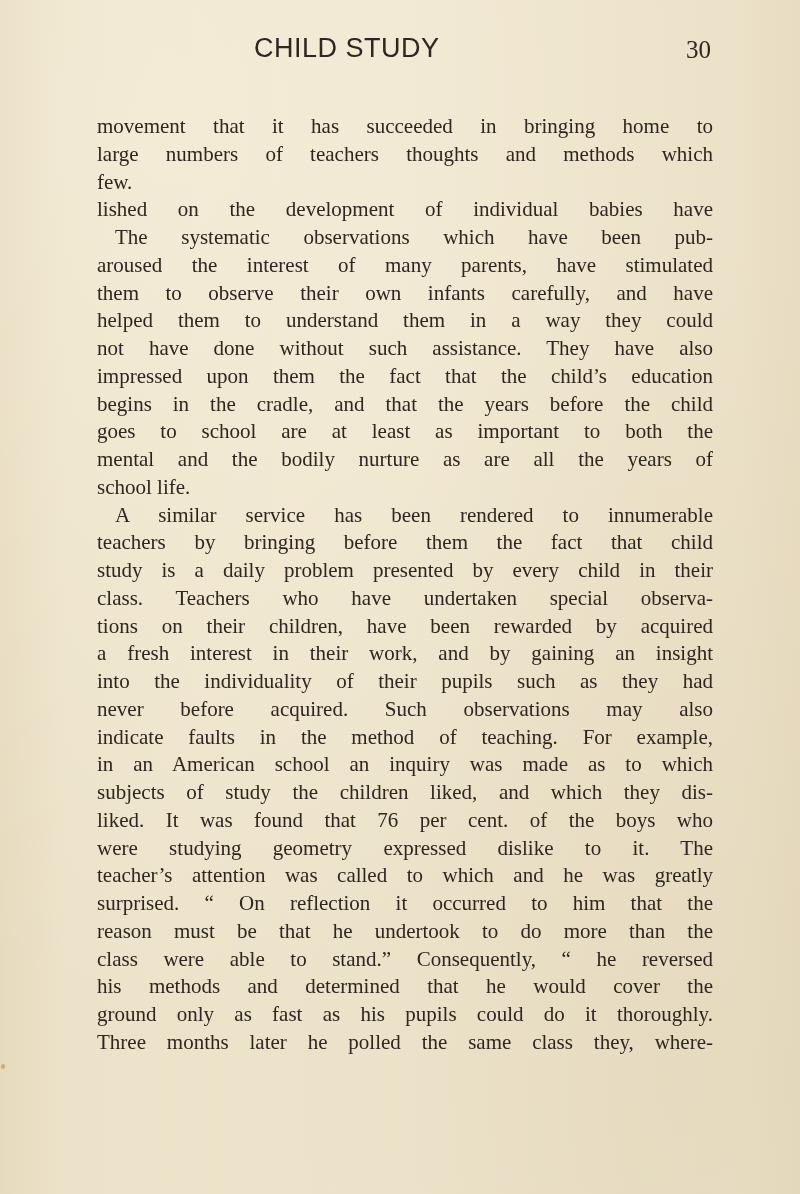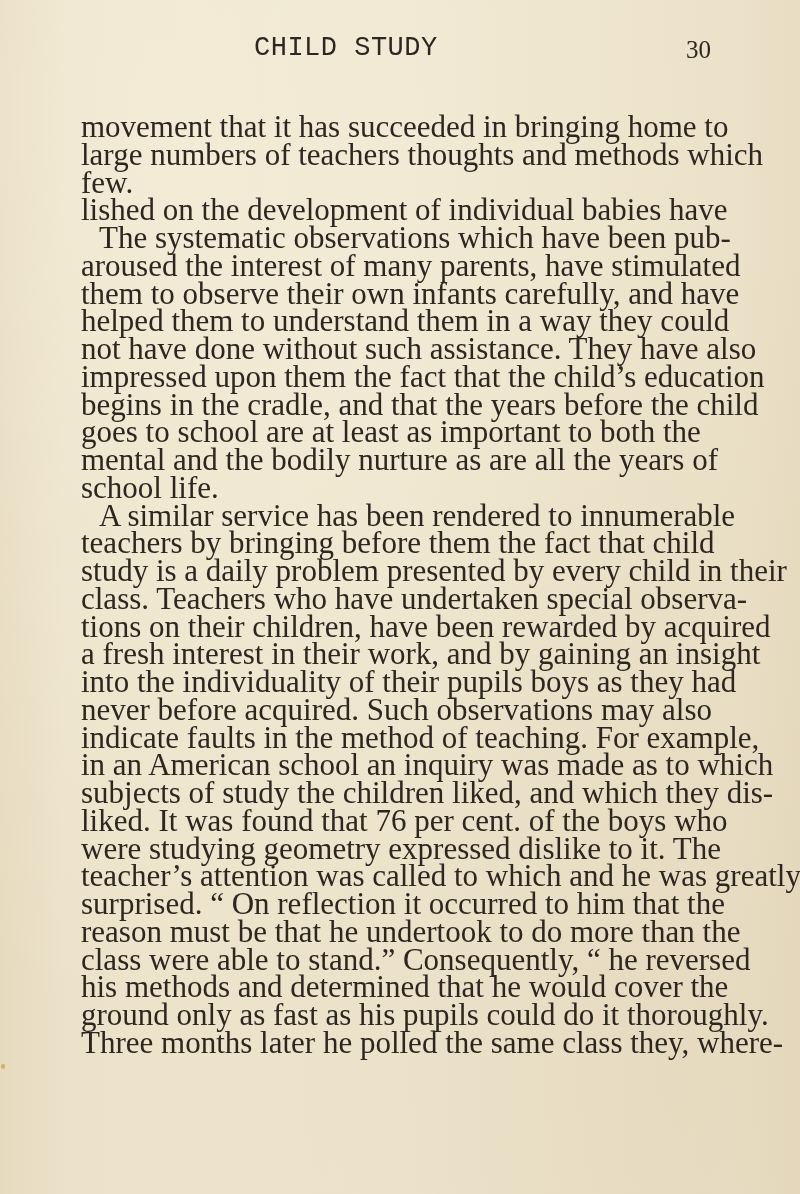--- a/index.html
+++ b/index.html
@@ -30,42 +30,42 @@
       position: absolute;
       top: 30px;
       left: 97px;
       width: 616px;
       height: 36px;
     }
     .running-title {
       position: absolute;
       left: 157px;
       top: 0;
-      font-family: Liberation Mono, monospace;
+      font-family: Liberation Sans, sans-serif;
       font-size: 27px;
       letter-spacing: 0.5px;
       color: #2e2620;
       line-height: 36px;
     }
     .page-number {
       position: absolute;
       right: 2px;
       top: 2px;
       font-family: "Liberation Serif", "DejaVu Serif", serif;
       font-size: 25px;
       line-height: 36px;
       color: #2e2620;
     }
     .body-text {
       position: absolute;
-      left: 81px;
+      left: 97px;
       top: 113px;
       width: 616px;
       font-family: "Liberation Serif", "DejaVu Serif", serif;
-      font-size: 31px;
+      font-size: 21px;
       line-height: 27.75px;
       color: #2e2620;
     }
     .line {
       display: block;
       width: 616px;
       height: 27.75px;
       white-space: nowrap;
       text-align: justify;
       text-align-last: justify;
@@ -112,21 +112,21 @@
       <span class="line">begins in the cradle, and that the years before the child</span>
       <span class="line">goes to school are at least as important to both the</span>
       <span class="line">mental and the bodily nurture as are all the years of</span>
       <span class="line last">school life.</span>
       <span class="line indent">A similar service has been rendered to innumerable</span>
       <span class="line">teachers by bringing before them the fact that child</span>
       <span class="line">study is a daily problem presented by every child in their</span>
       <span class="line">class.  Teachers who have undertaken special observa-</span>
       <span class="line">tions on their children, have been rewarded by acquired</span>
       <span class="line">a fresh interest in their work, and by gaining an insight</span>
-      <span class="line">into the individuality of their pupils boys as they had</span>
+      <span class="line">into the individuality of their pupils such as they had</span>
       <span class="line">never before acquired.  Such observations may also</span>
       <span class="line">indicate faults in the method of teaching.  For example,</span>
       <span class="line">in an American school an inquiry was made as to which</span>
       <span class="line">subjects of study the children liked, and which they dis-</span>
       <span class="line">liked.  It was found that 76 per cent. of the boys who</span>
       <span class="line">were studying geometry expressed dislike to it.  The</span>
       <span class="line">teacher’s attention was called to which and he was greatly</span>
       <span class="line">surprised.  “ On reflection it occurred to him that the</span>
       <span class="line">reason must be that he undertook to do more than the</span>
       <span class="line">class were able to stand.”  Consequently, “ he reversed</span>

